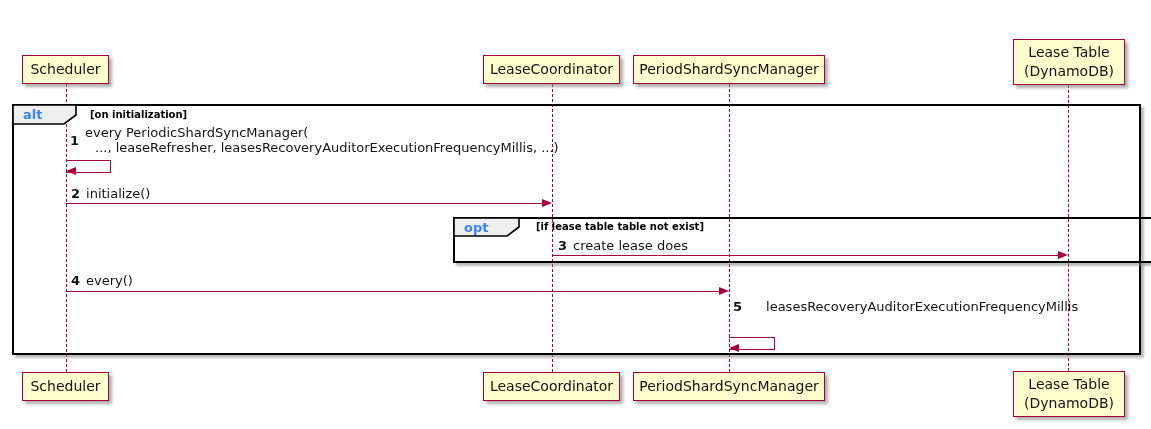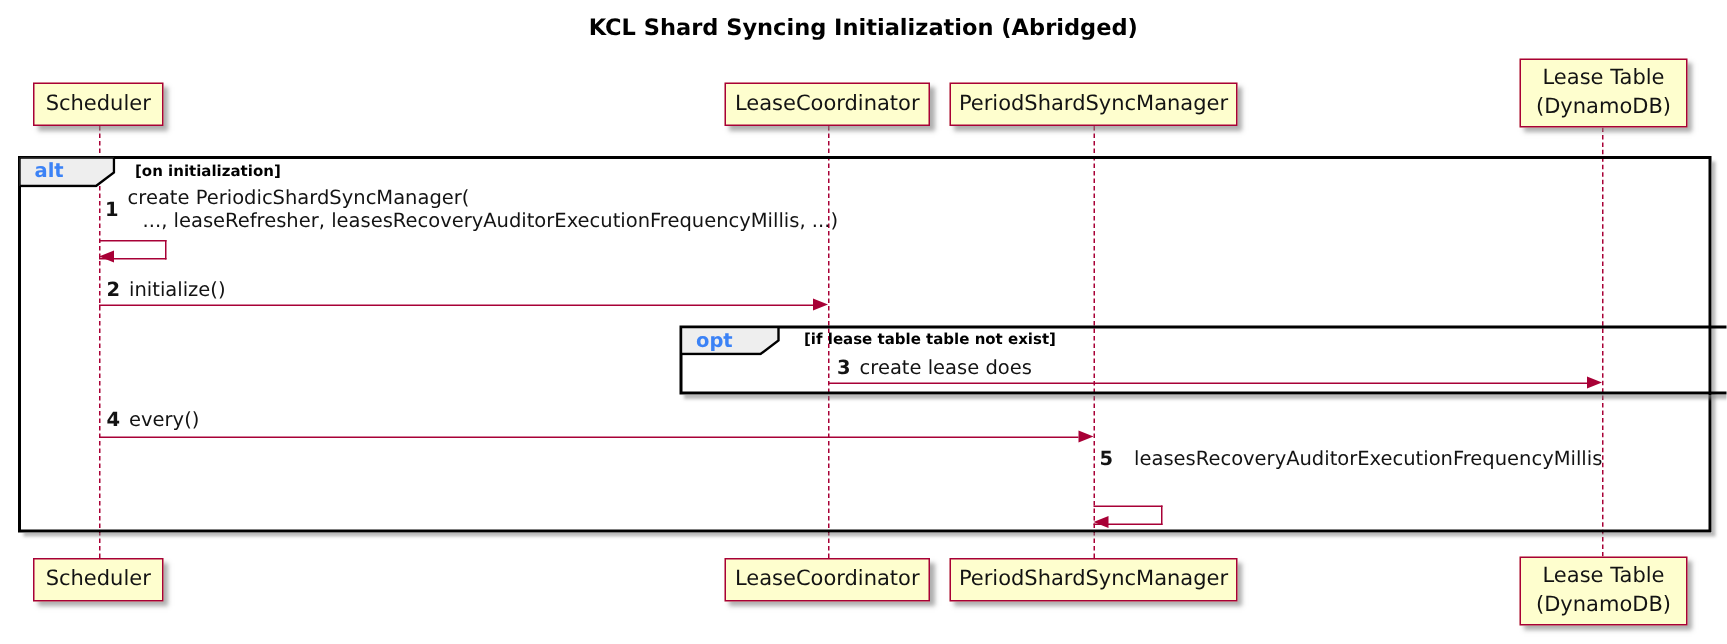--- a/index.html
+++ b/index.html
@@ -36,21 +36,20 @@
           border-left: 10px solid #A80036; }
   .ah-l { position: absolute; width: 0; height: 0;
           border-top: 4.5px solid transparent; border-bottom: 4.5px solid transparent;
           border-right: 10px solid #A80036; }
 </style>
 </head>
 <body>
 
 <div class="canvas">
 
-  <div class="title">KCL Shard Syncing Initialization (Abridged)</div>
 
   <div class="lifeline" style="left:66px;"></div>
   <div class="lifeline" style="left:552px;"></div>
   <div class="lifeline" style="left:729px;"></div>
   <div class="lifeline" style="left:1068px; top:85px; height:286px;"></div>
 
   <div class="frame" style="left:12px; top:104px; width:1129px; height:251px;">
     <div class="ptag" style="width:64px; height:20px;">
       <svg width="64" height="20" viewBox="0 0 64 20">
         <path d="M0,0 H63 V10 L51,19 H0 Z" fill="#EEEEEE" stroke="#000000" stroke-width="1.6"></path>
@@ -66,21 +65,21 @@
         <path d="M0,0 H65 V9 L53,18 H0 Z" fill="#EEEEEE" stroke="#000000" stroke-width="1.6"></path>
       </svg>
       <span>opt</span>
     </div>
     <div class="cond" style="left:81px; top:2px;">[if lease table table not exist]</div>
   </div>
 
   <div class="mlabel" style="left:70px; top:125px;">
     <span class="mnum">1</span>
     <span>
-      <span style="display:block;">create PeriodicShardSyncManager(</span>
+      <span style="display:block;">every PeriodicShardSyncManager(</span>
       <span style="display:block;" class="ind10">..., leaseRefresher, leasesRecoveryAuditorExecutionFrequencyMillis, ...)</span>
     </span>
   </div>
   <div class="selfloop" style="left:66px; top:160px; width:45px; height:13px;"></div>
   <div class="ah-l" style="left:66px; top:167px;"></div>
 
   <div class="mlabel" style="left:71px; top:186px;">
     <span class="mnum">2</span>
     <span>initialize()</span>
   </div>
@@ -97,21 +96,21 @@
   <div class="mlabel" style="left:71px; top:273px;">
     <span class="mnum">4</span>
     <span>every()</span>
   </div>
   <div class="mline" style="left:66px; top:291px; width:653px;"></div>
   <div class="ah-r" style="left:719px; top:287px;"></div>
 
   <div class="mlabel" style="left:733px; top:299px;">
     <span class="mnum">5</span>
     <span>
-      <span style="display:block;" class="ind8">leasesRecoveryAuditorExecutionFrequencyMillis</span>
+      <span style="display:block;margin-left:10px;" class="ind8">leasesRecoveryAuditorExecutionFrequencyMillis</span>
     </span>
   </div>
   <div class="selfloop" style="left:729px; top:337px; width:46px; height:13px;"></div>
   <div class="ah-l" style="left:729px; top:344px;"></div>
 
   <div class="pbox" style="left:22px; top:55px; width:87px; height:29px;">
     <span>Scheduler</span>
   </div>
   <div class="pbox" style="left:483px; top:55px; width:137px; height:29px;">
     <span>LeaseCoordinator</span>

